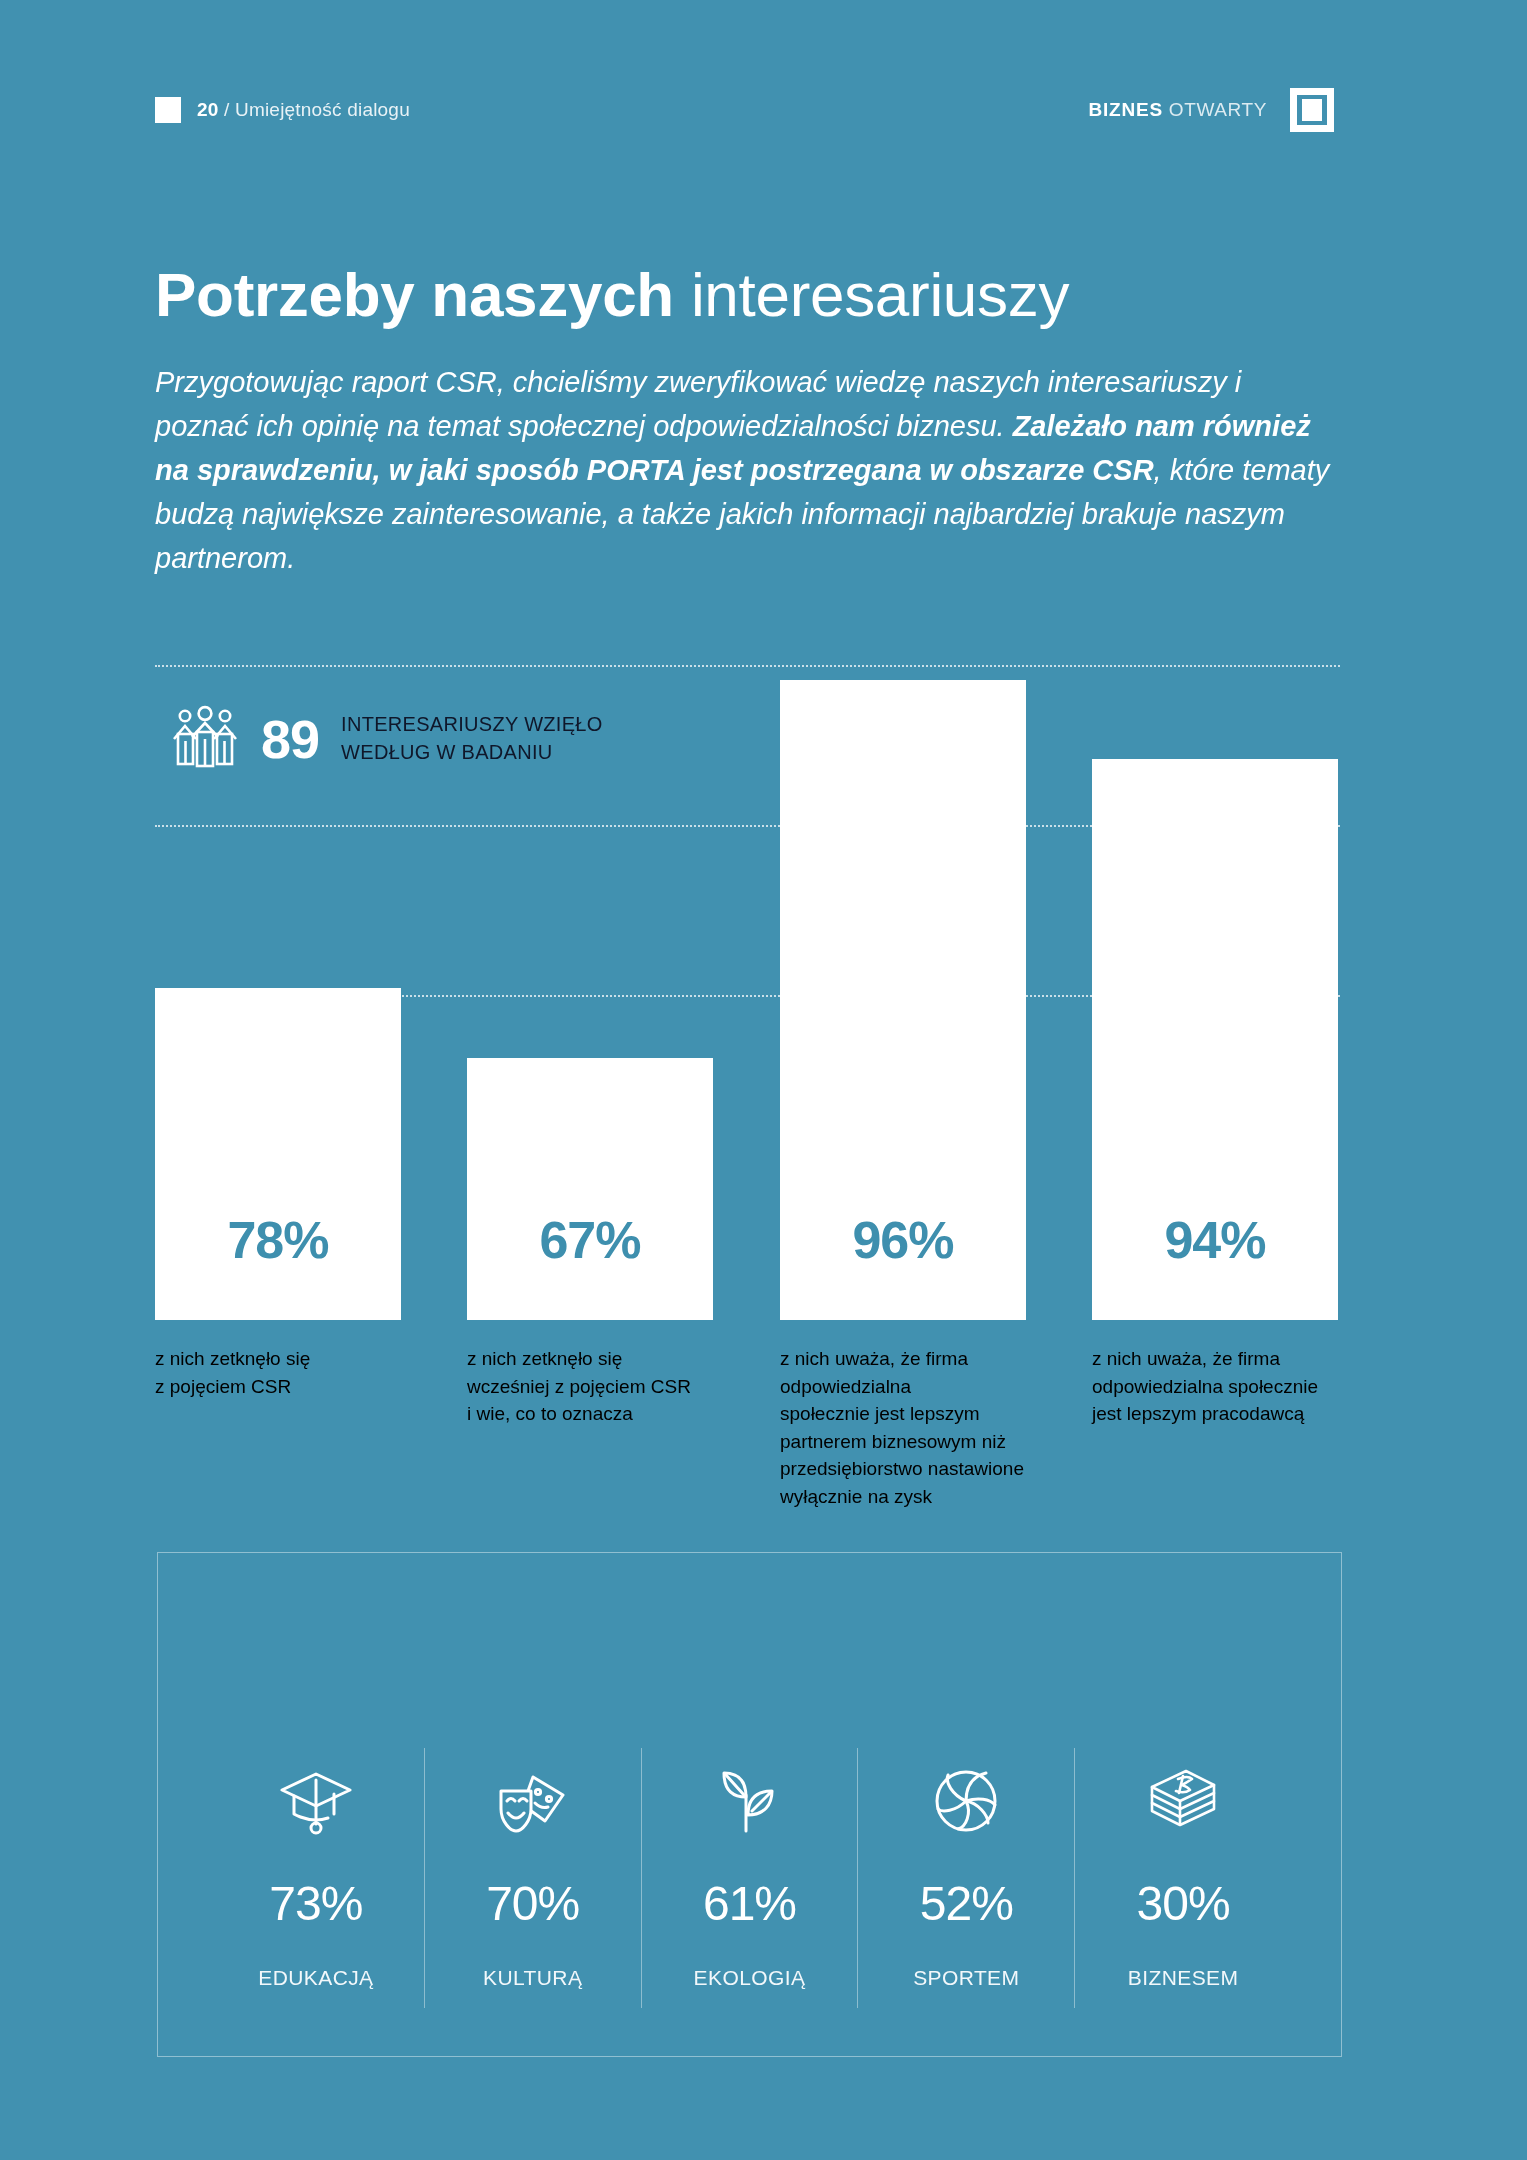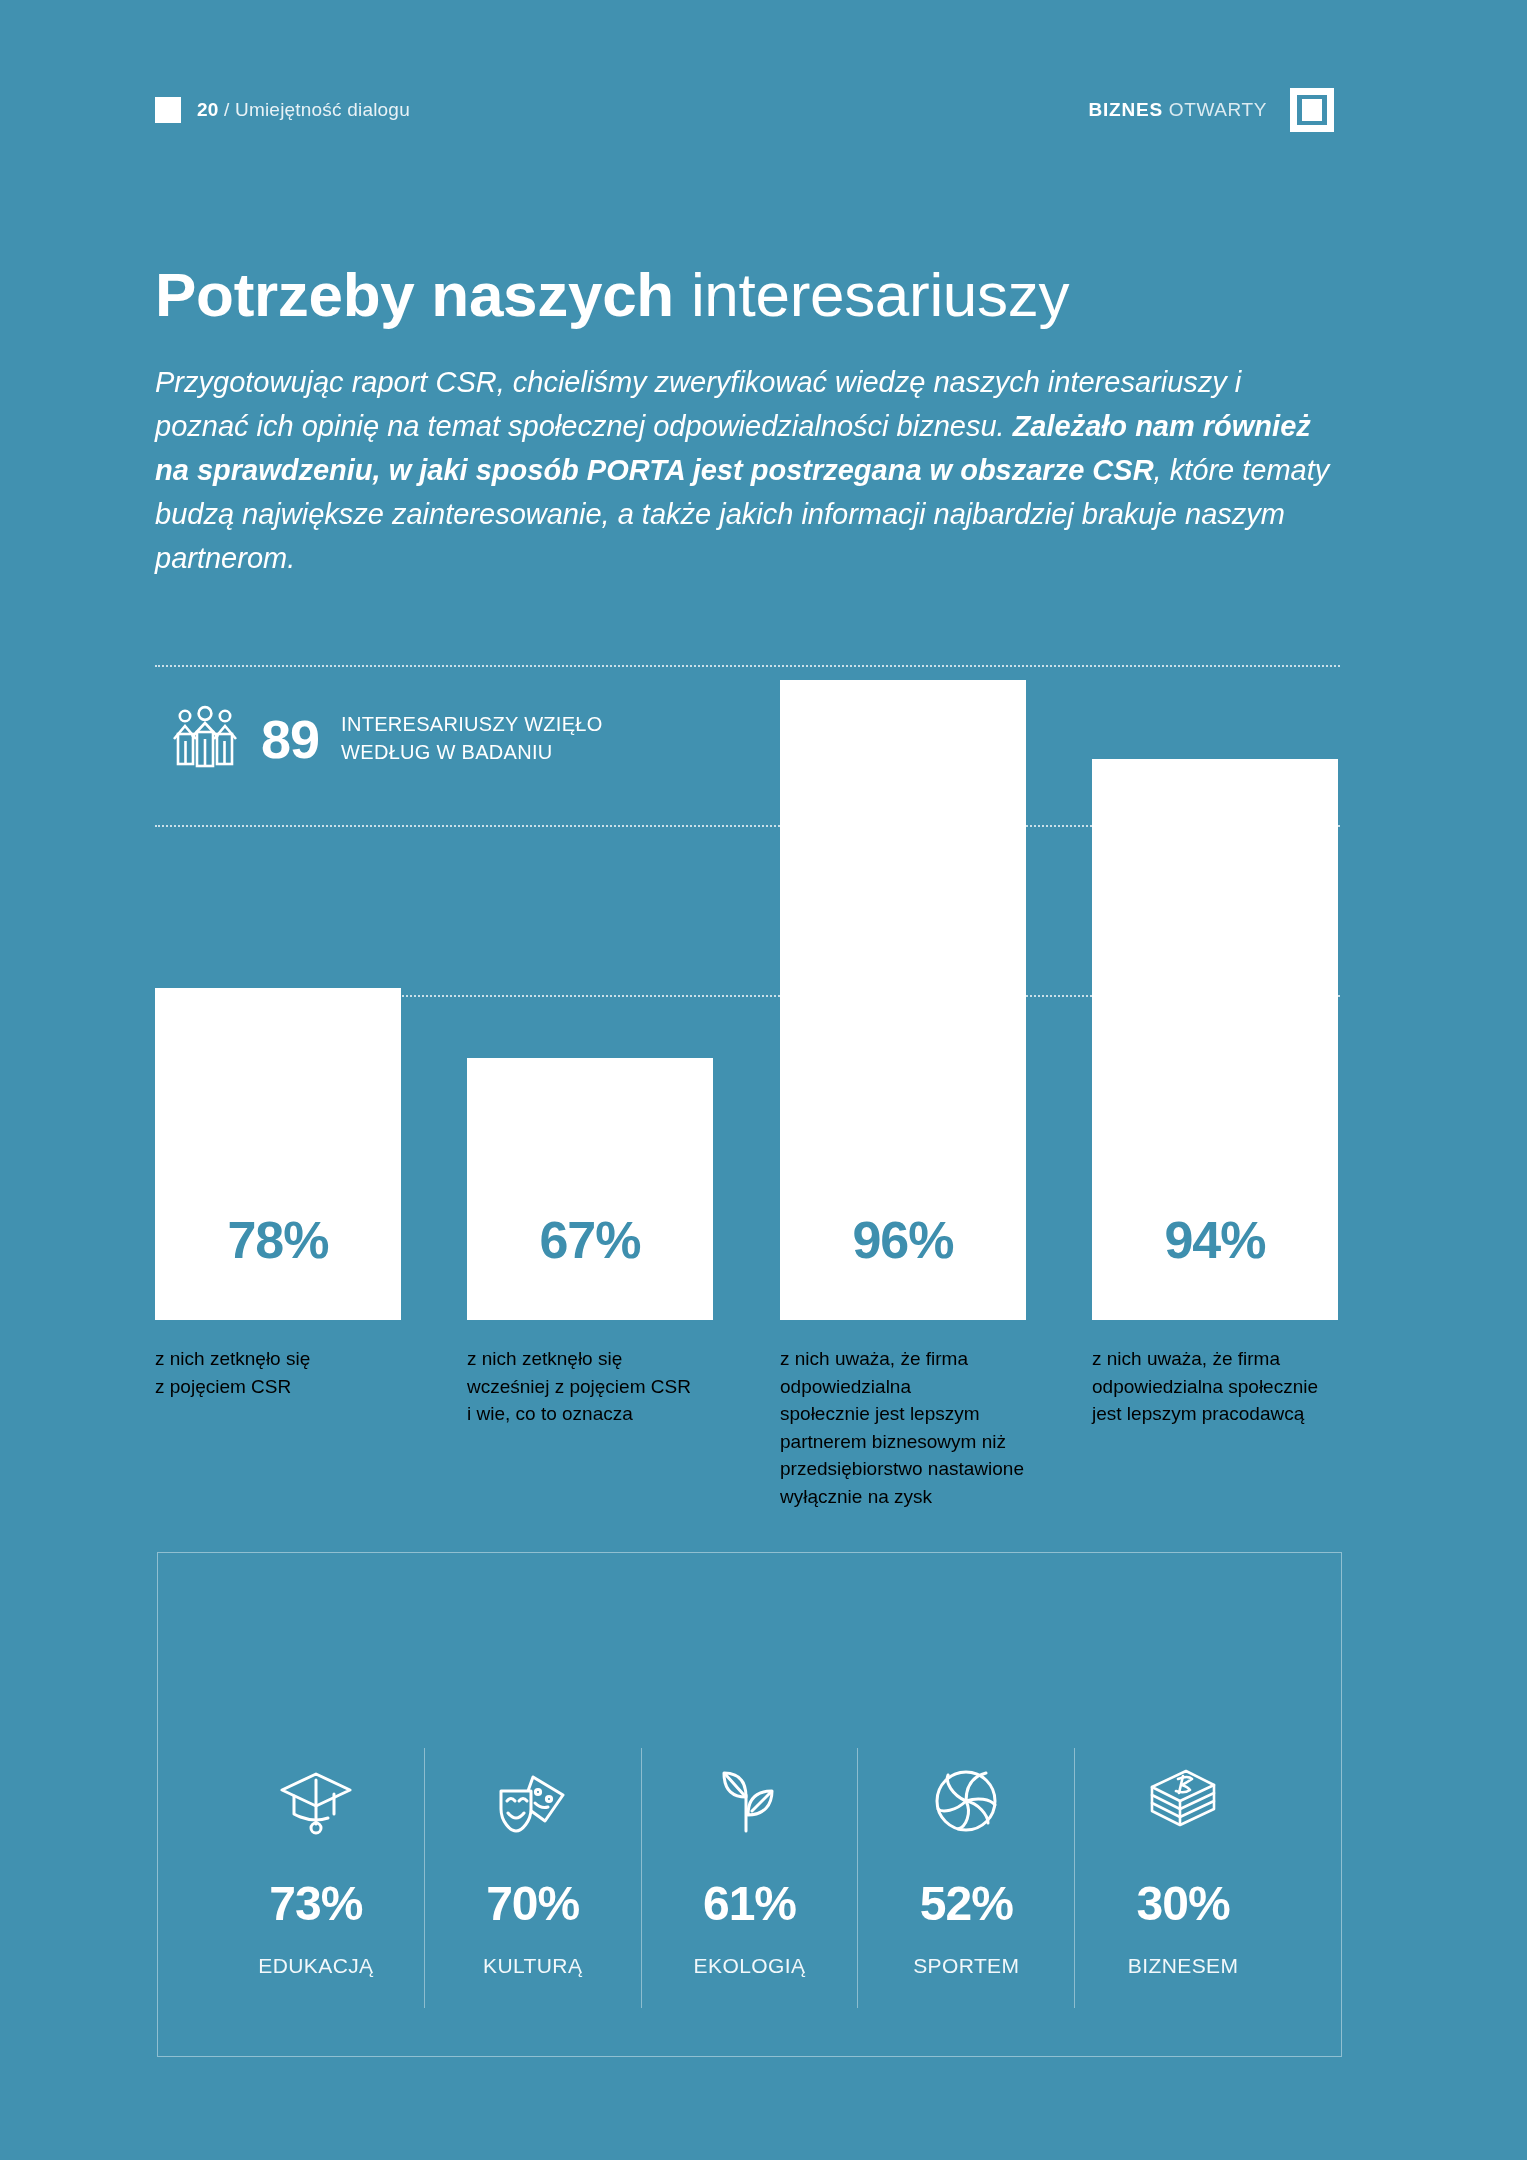--- a/index.html
+++ b/index.html
@@ -140,21 +140,21 @@
     font-size: 54px;
     font-weight: 700;
     line-height: 1;
     color: #ffffff;
     letter-spacing: -1px;
   }
   .stat89-text {
     font-size: 20px;
     line-height: 1.38;
     font-weight: 300;
-    color: #ffffff;
+    color: #0f172a;
     letter-spacing: 0.3px;
   }
 
   .bars {
     position: absolute;
     left: 0;
     top: 0;
     width: 100%;
     height: 655px;
   }
@@ -241,24 +241,24 @@
   .cell:last-child { border-right: none; }
   .cell-icon {
     height: 86px;
     display: flex;
     align-items: center;
     justify-content: center;
     margin-bottom: 36px;
   }
   .cell-value {
     font-size: 48px;
-    font-weight: 700;
+    font-weight: 400;
     color: #ffffff;
     line-height: 1;
-    margin-bottom: 26px;
+    margin-bottom: 38px;
     letter-spacing: -1px;
   }
   .cell-label {
     font-size: 21px;
     font-weight: 300;
     color: #f2f8fb;
     letter-spacing: 0.4px;
   }
 </style>
 </head>

